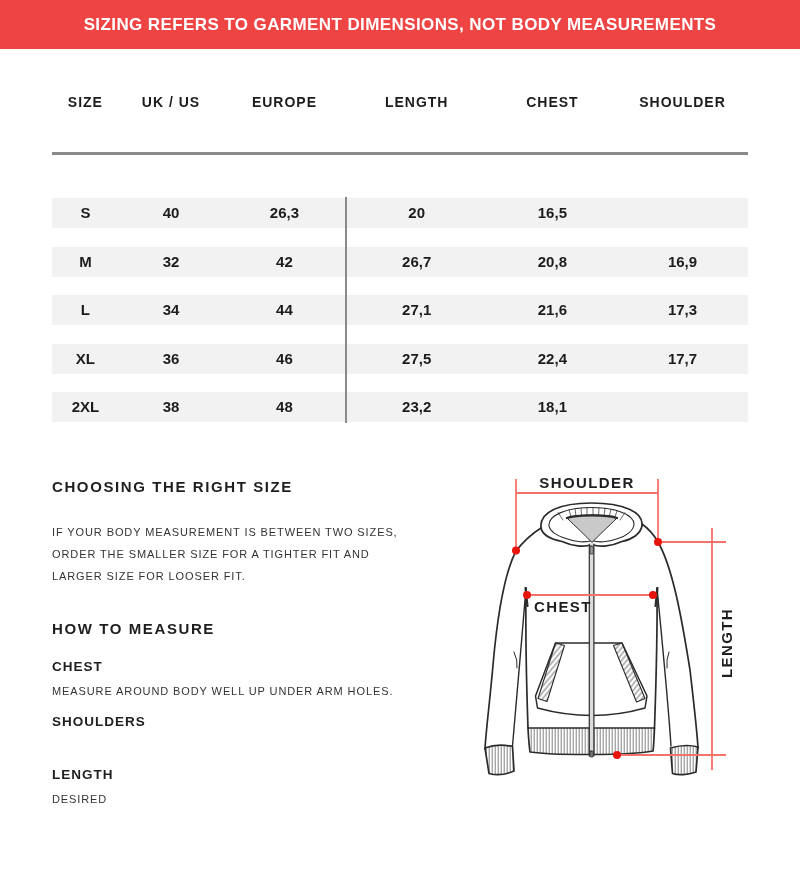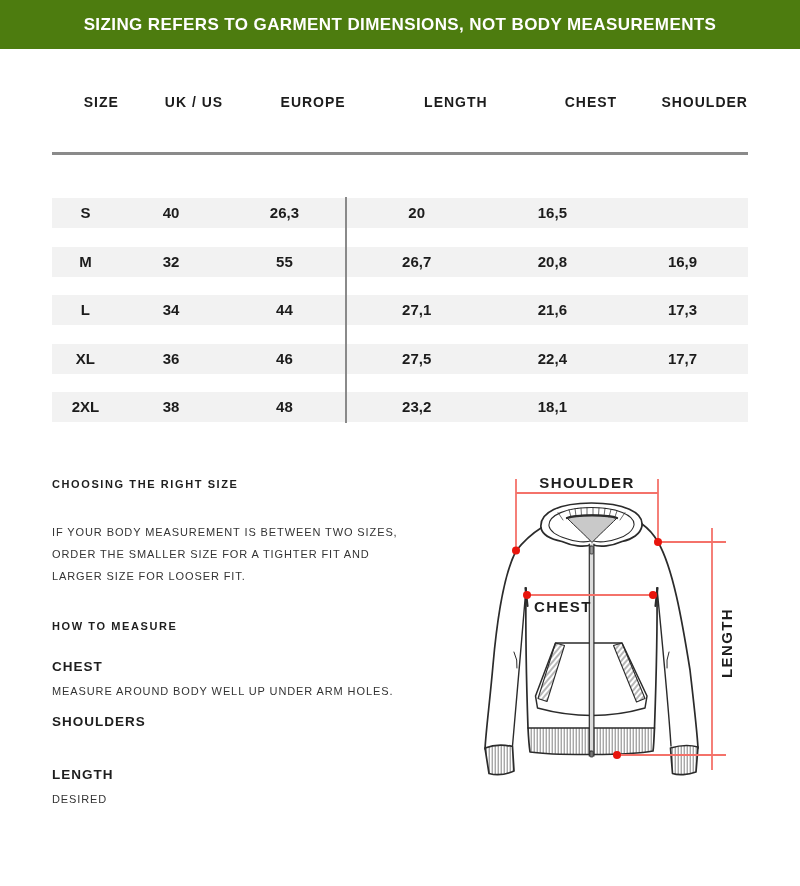--- a/index.html
+++ b/index.html
@@ -3,51 +3,51 @@
 <meta charset="utf-8">
 <style>
   * { margin:0; padding:0; box-sizing:border-box; }
   html,body { background:#fff; }
   body { font-family:"Liberation Sans", sans-serif; color:#222; }
   .page { position:relative; width:800px; height:886px; background:#fff; overflow:hidden; }
 
   
   .banner {
     position:absolute; left:0; top:0; width:800px; height:49px;
-    background:#4d7c0f; color:#fff; text-align:center; line-height:49px;
+    background:#ef4444; color:#fff; text-align:center; line-height:49px;
     font-size:17px; font-weight:700; letter-spacing:0.4px;
   }
 
   
   .grid-row {
     display:grid;
     grid-template-columns:9.6% 15% 17.6% 20.4% 18.6% 18.8%;
     width:696px;
   }
   .thead {
     position:absolute; left:52px; top:94px;
     font-size:14px; font-weight:700; letter-spacing:1px; color:#1c1c1c;
   }
-  .thead span { text-align:right; }
+  .thead span { text-align:center; }
   .header-underline {
     position:absolute; left:52px; top:152px; width:696px; height:3px; background:#8a8a8a;
   }
   .rows { position:absolute; left:52px; top:198px; }
   .trow {
     height:30px; background:#f2f2f2; margin-bottom:18.5px;
     font-size:15px; font-weight:700; color:#1c1c1c;
   }
   .trow span { text-align:center; line-height:30px; }
   .table-divider {
     position:absolute; left:345px; top:197px; width:2px; height:226px; background:#8a8a8a;
   }
 
   
   .sec-heading {
-    position:absolute; left:52px; font-size:11px; font-weight:700;
+    position:absolute; left:52px; font-size:15px; font-weight:700;
     letter-spacing:1.6px; color:#1e1e1e;
   }
   .para { position:absolute; left:52px; font-size:11px; letter-spacing:0.9px;
     color:#333; line-height:22px; }
   .sub-label { position:absolute; left:52px; font-size:13.5px; font-weight:700;
     letter-spacing:1px; color:#1e1e1e; }
 
   
   .diagram { position:absolute; left:470px; top:460px; }
   .diagram text {
@@ -76,21 +76,21 @@
     <div class="trow grid-row">
       <span>S</span>
       <span>40</span>
       <span>26,3</span>
       <span>20</span>
       <span>16,5</span>
     </div>
     <div class="trow grid-row">
       <span>M</span>
       <span>32</span>
-      <span>55</span>
+      <span>42</span>
       <span>26,7</span>
       <span>20,8</span>
       <span>16,9</span>
     </div>
     <div class="trow grid-row">
       <span>L</span>
       <span>34</span>
       <span>44</span>
       <span>27,1</span>
       <span>21,6</span>

